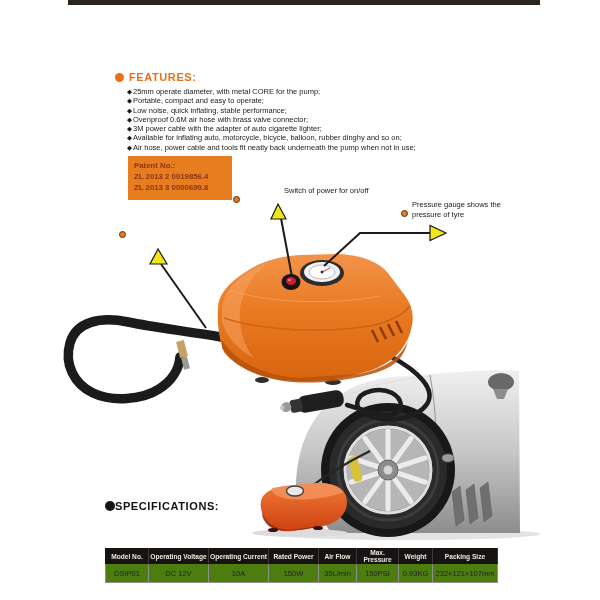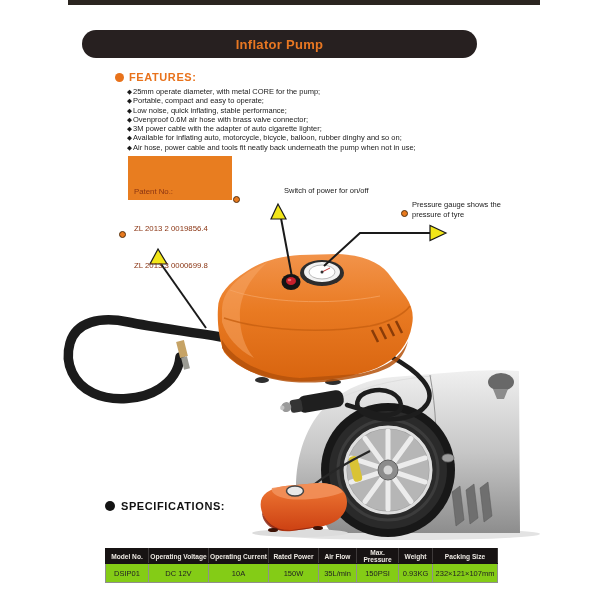--- a/index.html
+++ b/index.html
@@ -17,32 +17,32 @@
   .dot{display:inline-block;border-radius:50%;}
   .dot-orange{width:9px;height:9px;background:#e8721b;}
   .dot-black{width:10px;height:10px;background:#141414;}
   .feat-head b{color:#e8721b;font-size:11px;letter-spacing:.6px;}
   .feat-list{left:127px;top:87px;width:360px;}
   .feat-line{font-size:7.5px;line-height:9.3px;white-space:nowrap;color:#1a1a1a;}
   .diamond{font-size:6.5px;margin-right:1px;color:#1a1a1a;}
   
   .patent{left:128px;top:156px;width:104px;height:44px;background:#e87d20;box-sizing:border-box;
           padding:4px 0 0 6px;}
-  .patent div{color:#8a3412;font-weight:normal;font-size:7.8px;line-height:11px;white-space:nowrap;margin-top:26px;}
+  .patent div{color:#8a3412;font-weight:bold;font-size:7.8px;line-height:11px;white-space:nowrap;}
   
   .callout{font-size:7.5px;line-height:9.5px;color:#1a1a1a;white-space:nowrap;}
   .co-bullet{width:5px;height:5px;border:1.5px solid #53300f;background:#e87a1e;border-radius:50%;}
   
-  .spec-head{left:105px;top:500px;display:flex;align-items:center;gap:6px;}
+  .spec-head{left:105px;top:500px;display:flex;align-items:center;gap:0;}
   .spec-head b{color:#111;font-size:11px;letter-spacing:.6px;}
   table.spec{position:absolute;left:105px;top:548px;width:392px;border-collapse:collapse;
              table-layout:fixed;border:1px solid #6e6e6e;}
   table.spec th{background:#171313;color:#ece8e2;font-weight:bold;font-size:6.6px;height:13px;
                 border:1px solid #171313;border-right:1px solid #3e3a3a;padding:0 1px;}
-  table.spec td{background:#84cc16;color:#222;font-size:7.5px;height:18px;text-align:center;
+  table.spec td{background:#4d7c0f;color:#222;font-size:7.5px;height:18px;text-align:center;
                 border:1px solid #8f8f8f;padding:0 1px;}
 </style>
 </head>
 <body>
 
 <div class="page">
 
   <svg class="abs" width="600" height="600" viewBox="0 0 600 600" style="left:0;top:0;">
     <defs>
       <linearGradient id="pumpG" x1="0" y1="0" x2="0" y2="1">
@@ -163,23 +163,20 @@
       <polygon points="278,204 271,219 286,219" fill="#f2e619" stroke-width="1.2"></polygon>
       <polyline points="324,266 360,233 431,233" fill="none" stroke-width="2"></polyline>
       <polygon points="446,233 430,225.5 430,240.5" fill="#f2e619" stroke-width="1.2"></polygon>
       <line x1="161" y1="264" x2="206" y2="328" stroke-width="2"></line>
       <polygon points="158,249 150,264 167,264" fill="#f2e619" stroke-width="1.2"></polygon>
     </g>
   </svg>
 
   <div class="abs top-strip"></div>
 
-  <div class="abs banner">
-    <span>Inflator Pump</span>
-  </div>
 
   <div class="abs feat-head">
     <span class="dot dot-orange"></span>
     <b>FEATURES:</b>
   </div>
   <div class="abs feat-list">
     <div class="feat-line"><span class="diamond">◆</span><span>25mm operate diameter, with metal CORE for the pump;</span></div>
     <div class="feat-line"><span class="diamond">◆</span><span>Portable, compact and easy to operate;</span></div>
     <div class="feat-line"><span class="diamond">◆</span><span>Low noise, quick inflating, stable performance;</span></div>
     <div class="feat-line"><span class="diamond">◆</span><span>Ovenproof 0.6M air hose with brass valve connector;</span></div>

